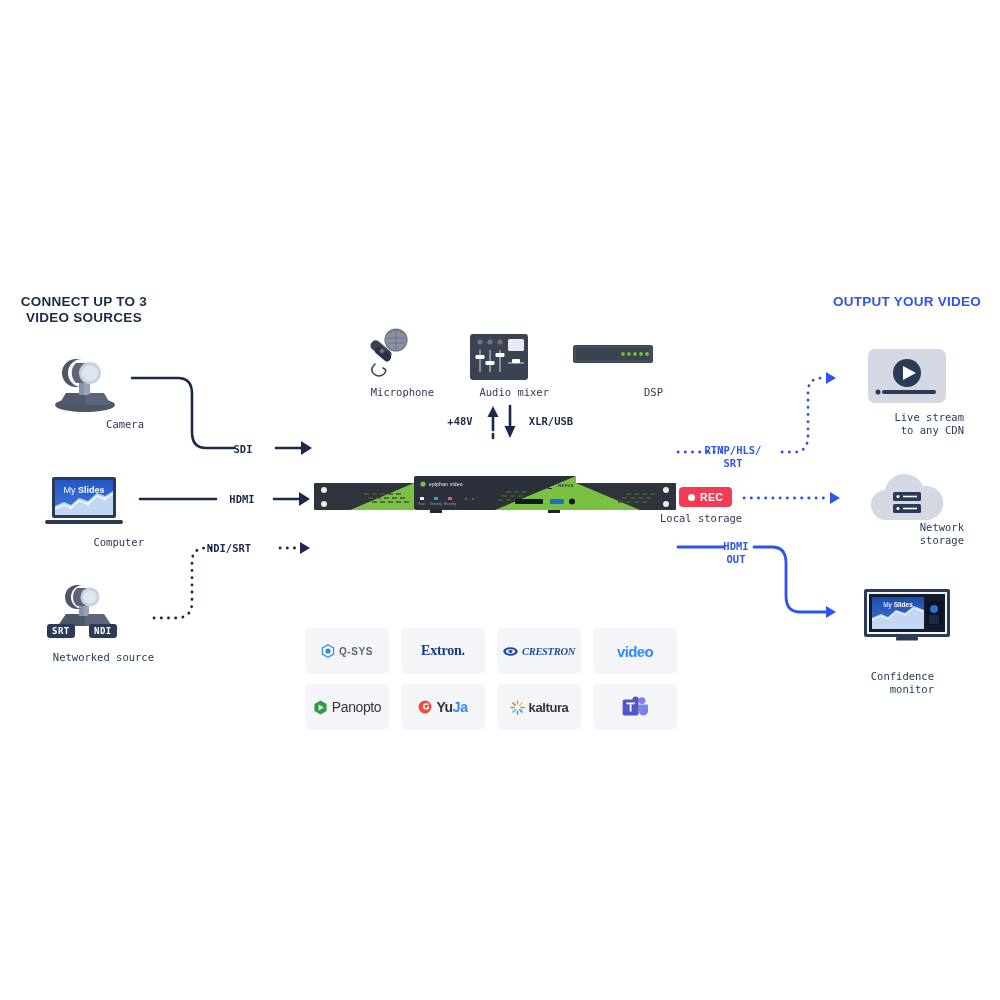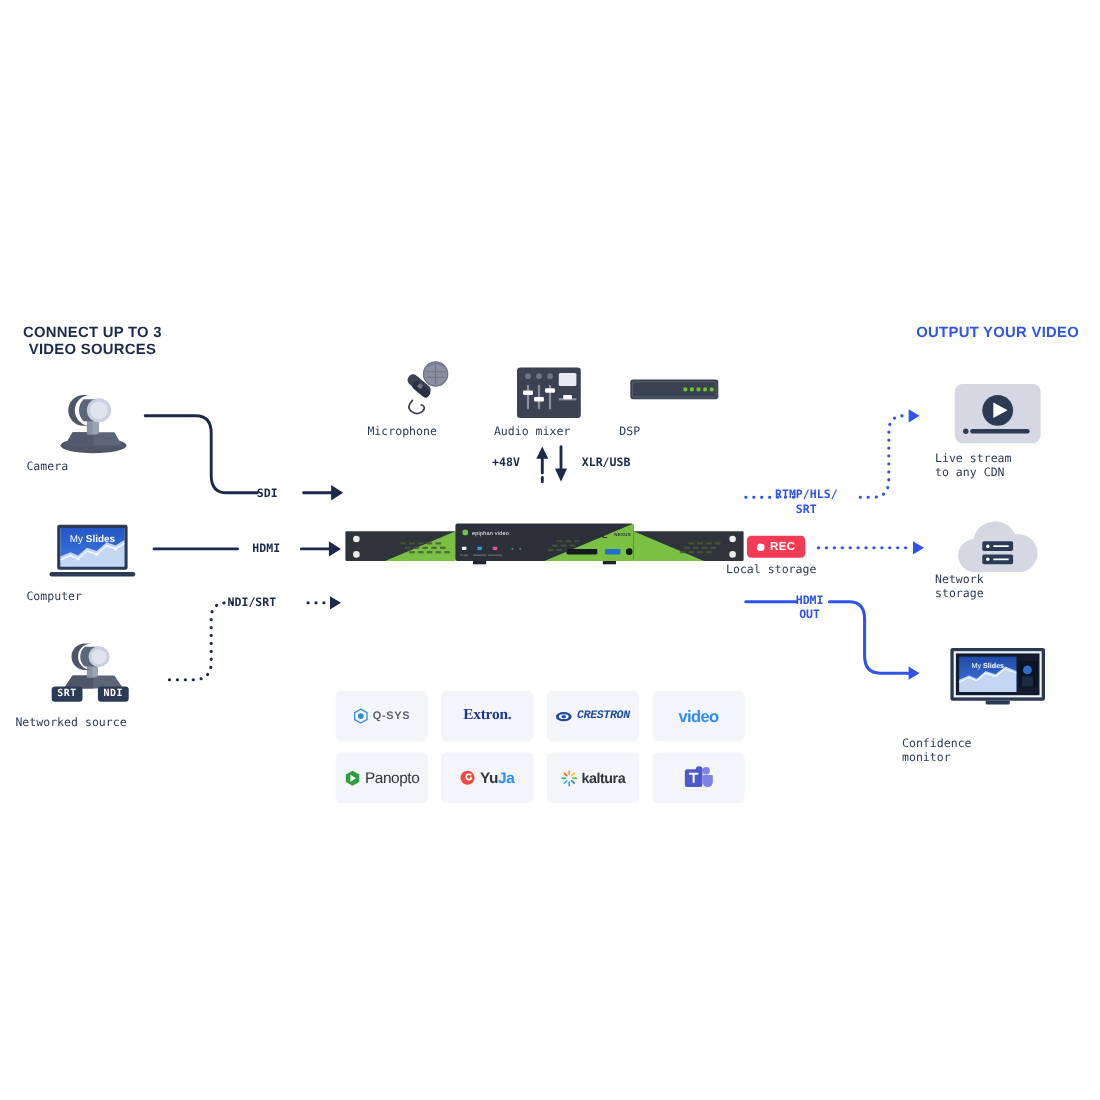--- a/index.html
+++ b/index.html
@@ -24,21 +24,21 @@
     line-height:15.5px;
     white-space:pre-line;
   }
   .sec-head.blue{color:#2f54ec;}
 
   
   .cap{
     font-family:"DejaVu Sans Mono","Liberation Mono",monospace;
     font-size:10.5px;
     color:#2b3a55;
-    text-align:left;
+    text-align:right;
     line-height:13px;
     white-space:pre-line;
   }
   .lbl{
     font-family:"DejaVu Sans Mono","Liberation Mono",monospace;
     font-size:10.5px;
     font-weight:bold;
     color:#1b2a4a;
     text-align:center;
     line-height:12.5px;
@@ -51,21 +51,21 @@
     position:absolute;
     width:84px;height:46px;
     background:#f4f5f9;
     border-radius:5px;
     display:flex;align-items:center;justify-content:center;
   }
   .tile-inner{display:flex;align-items:center;gap:4px;}
 
   .qsys-txt{font-family:"Liberation Sans",sans-serif;font-weight:bold;font-size:10px;color:#5b6472;letter-spacing:.6px;}
   .extron-txt{font-family:"Liberation Serif",serif;font-weight:bold;font-size:14px;color:#1b3a8c;letter-spacing:-.2px;}
-  .crestron-txt{font-family:Liberation Mono, monospace;font-weight:bold;font-style:italic;font-size:10.5px;color:#1f4da0;letter-spacing:-.3px;}
+  .crestron-txt{font-family:Liberation Serif, serif;font-weight:bold;font-style:italic;font-size:10.5px;color:#1f4da0;letter-spacing:-.3px;}
   .zoom-txt{font-family:"Liberation Sans",sans-serif;font-weight:bold;font-size:15px;color:#2d8cff;letter-spacing:-.6px;}
   .panopto-txt{font-family:"Liberation Sans",sans-serif;font-size:14px;color:#2f3640;letter-spacing:-.4px;}
   .yuja-txt{font-family:"Liberation Sans",sans-serif;font-weight:bold;font-size:14px;color:#2f3640;letter-spacing:-.4px;}
   .yuja-txt .ja{color:#2d8cff;}
   .kaltura-txt{font-family:"Liberation Sans",sans-serif;font-weight:bold;font-size:13px;color:#2f3640;letter-spacing:-.4px;}
 
   
   .rec-badge{
     position:absolute;
     background:#f43b55;

